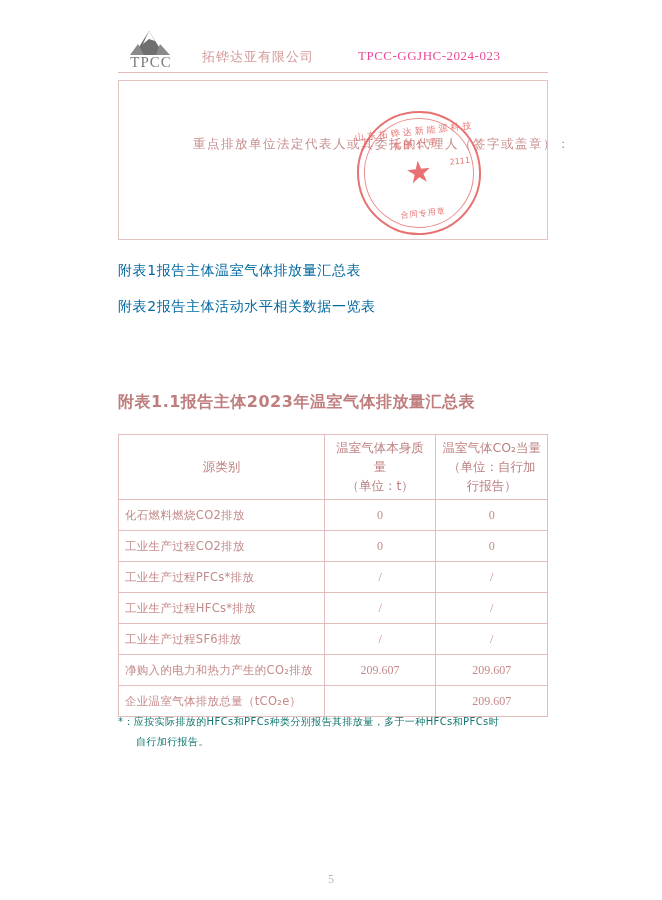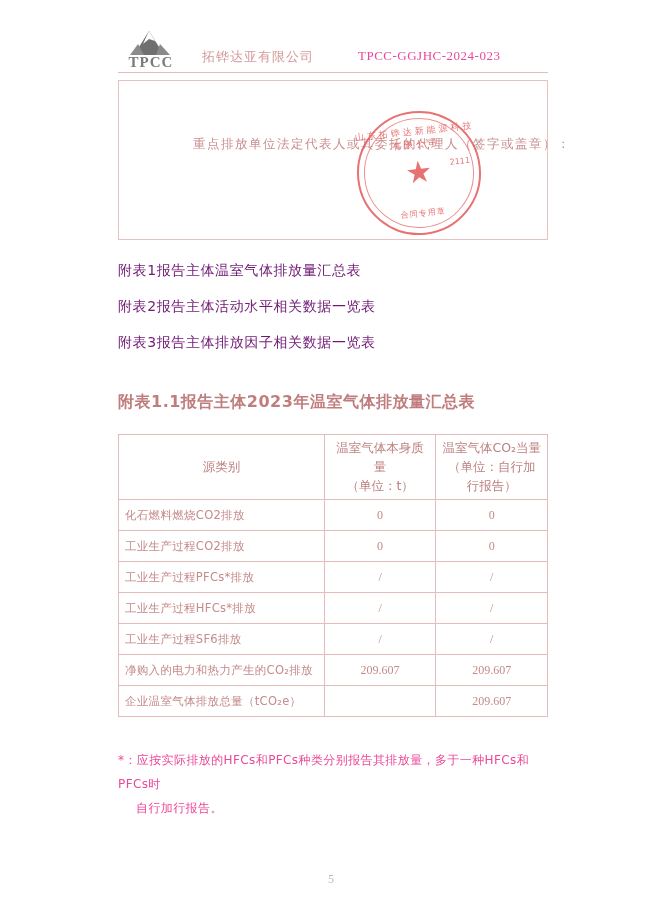--- a/index.html
+++ b/index.html
@@ -44,21 +44,21 @@
     width: 46px;
     height: 26px;
   }
   .logo-text {
     position: absolute;
     left: 0px;
     top: 24px;
     width: 66px;
     text-align: center;
     font-family: "Liberation Serif", serif;
-    font-weight: bold;
+    font-weight: normal;
     font-size: 15px;
     letter-spacing: 1px;
     color: #7b7b7b;
   }
   .company-name {
     position: absolute;
     left: 84px;
     top: 18px;
     font-family: "DejaVu Sans", sans-serif;
     font-size: 13px;
@@ -159,21 +159,21 @@
 
   
   .appendix-list {
     position: absolute;
     left: 118px;
     top: 262px;
     width: 430px;
   }
   .appendix-item {
     font-size: 14px;
-    color: #701a75;
+    color: #0369a1;
     letter-spacing: 0.6px;
     margin-bottom: 18px;
     font-family: "DejaVu Sans", sans-serif;
   }
 
   
   .table-title {
     position: absolute;
     left: 118px;
     top: 392px;
@@ -223,24 +223,24 @@
   .cell-val {
     text-align: center;
     font-family: "Liberation Serif", serif;
     font-size: 12px;
   }
 
   
   .footnote {
     position: absolute;
     left: 118px;
-    top: 748px;
-    width: 430px;
-    font-size: 12px;
-    color: #ec4899;
+    top: 712px;
+    width: 430px;
+    font-size: 10px;
+    color: #0f766e;
     line-height: 2.0;
     letter-spacing: 0.4px;
   }
   .footnote .ind {
     display: block;
     padding-left: 18px;
   }
 
   
   .page-number {
@@ -281,21 +281,20 @@
       <div class="seal-top-text">山东拓铧达新能源科技有限公司</div>
       <div class="seal-star">★</div>
       <div class="seal-bottom-text">合同专用章</div>
       <div class="seal-num">2111</div>
     </div>
   </div>
 
   <div class="appendix-list">
     <div class="appendix-item">附表1报告主体温室气体排放量汇总表</div>
     <div class="appendix-item">附表2报告主体活动水平相关数据一览表</div>
-    <div class="appendix-item">附表3报告主体排放因子相关数据一览表</div>
   </div>
 
   <div class="table-title">附表1.1报告主体2023年温室气体排放量汇总表</div>
 
   <table class="data-table">
     <thead>
       <tr>
         <th class="col-source">源类别</th>
         <th class="col-mass">
           <div>温室气体本身质量</div>

